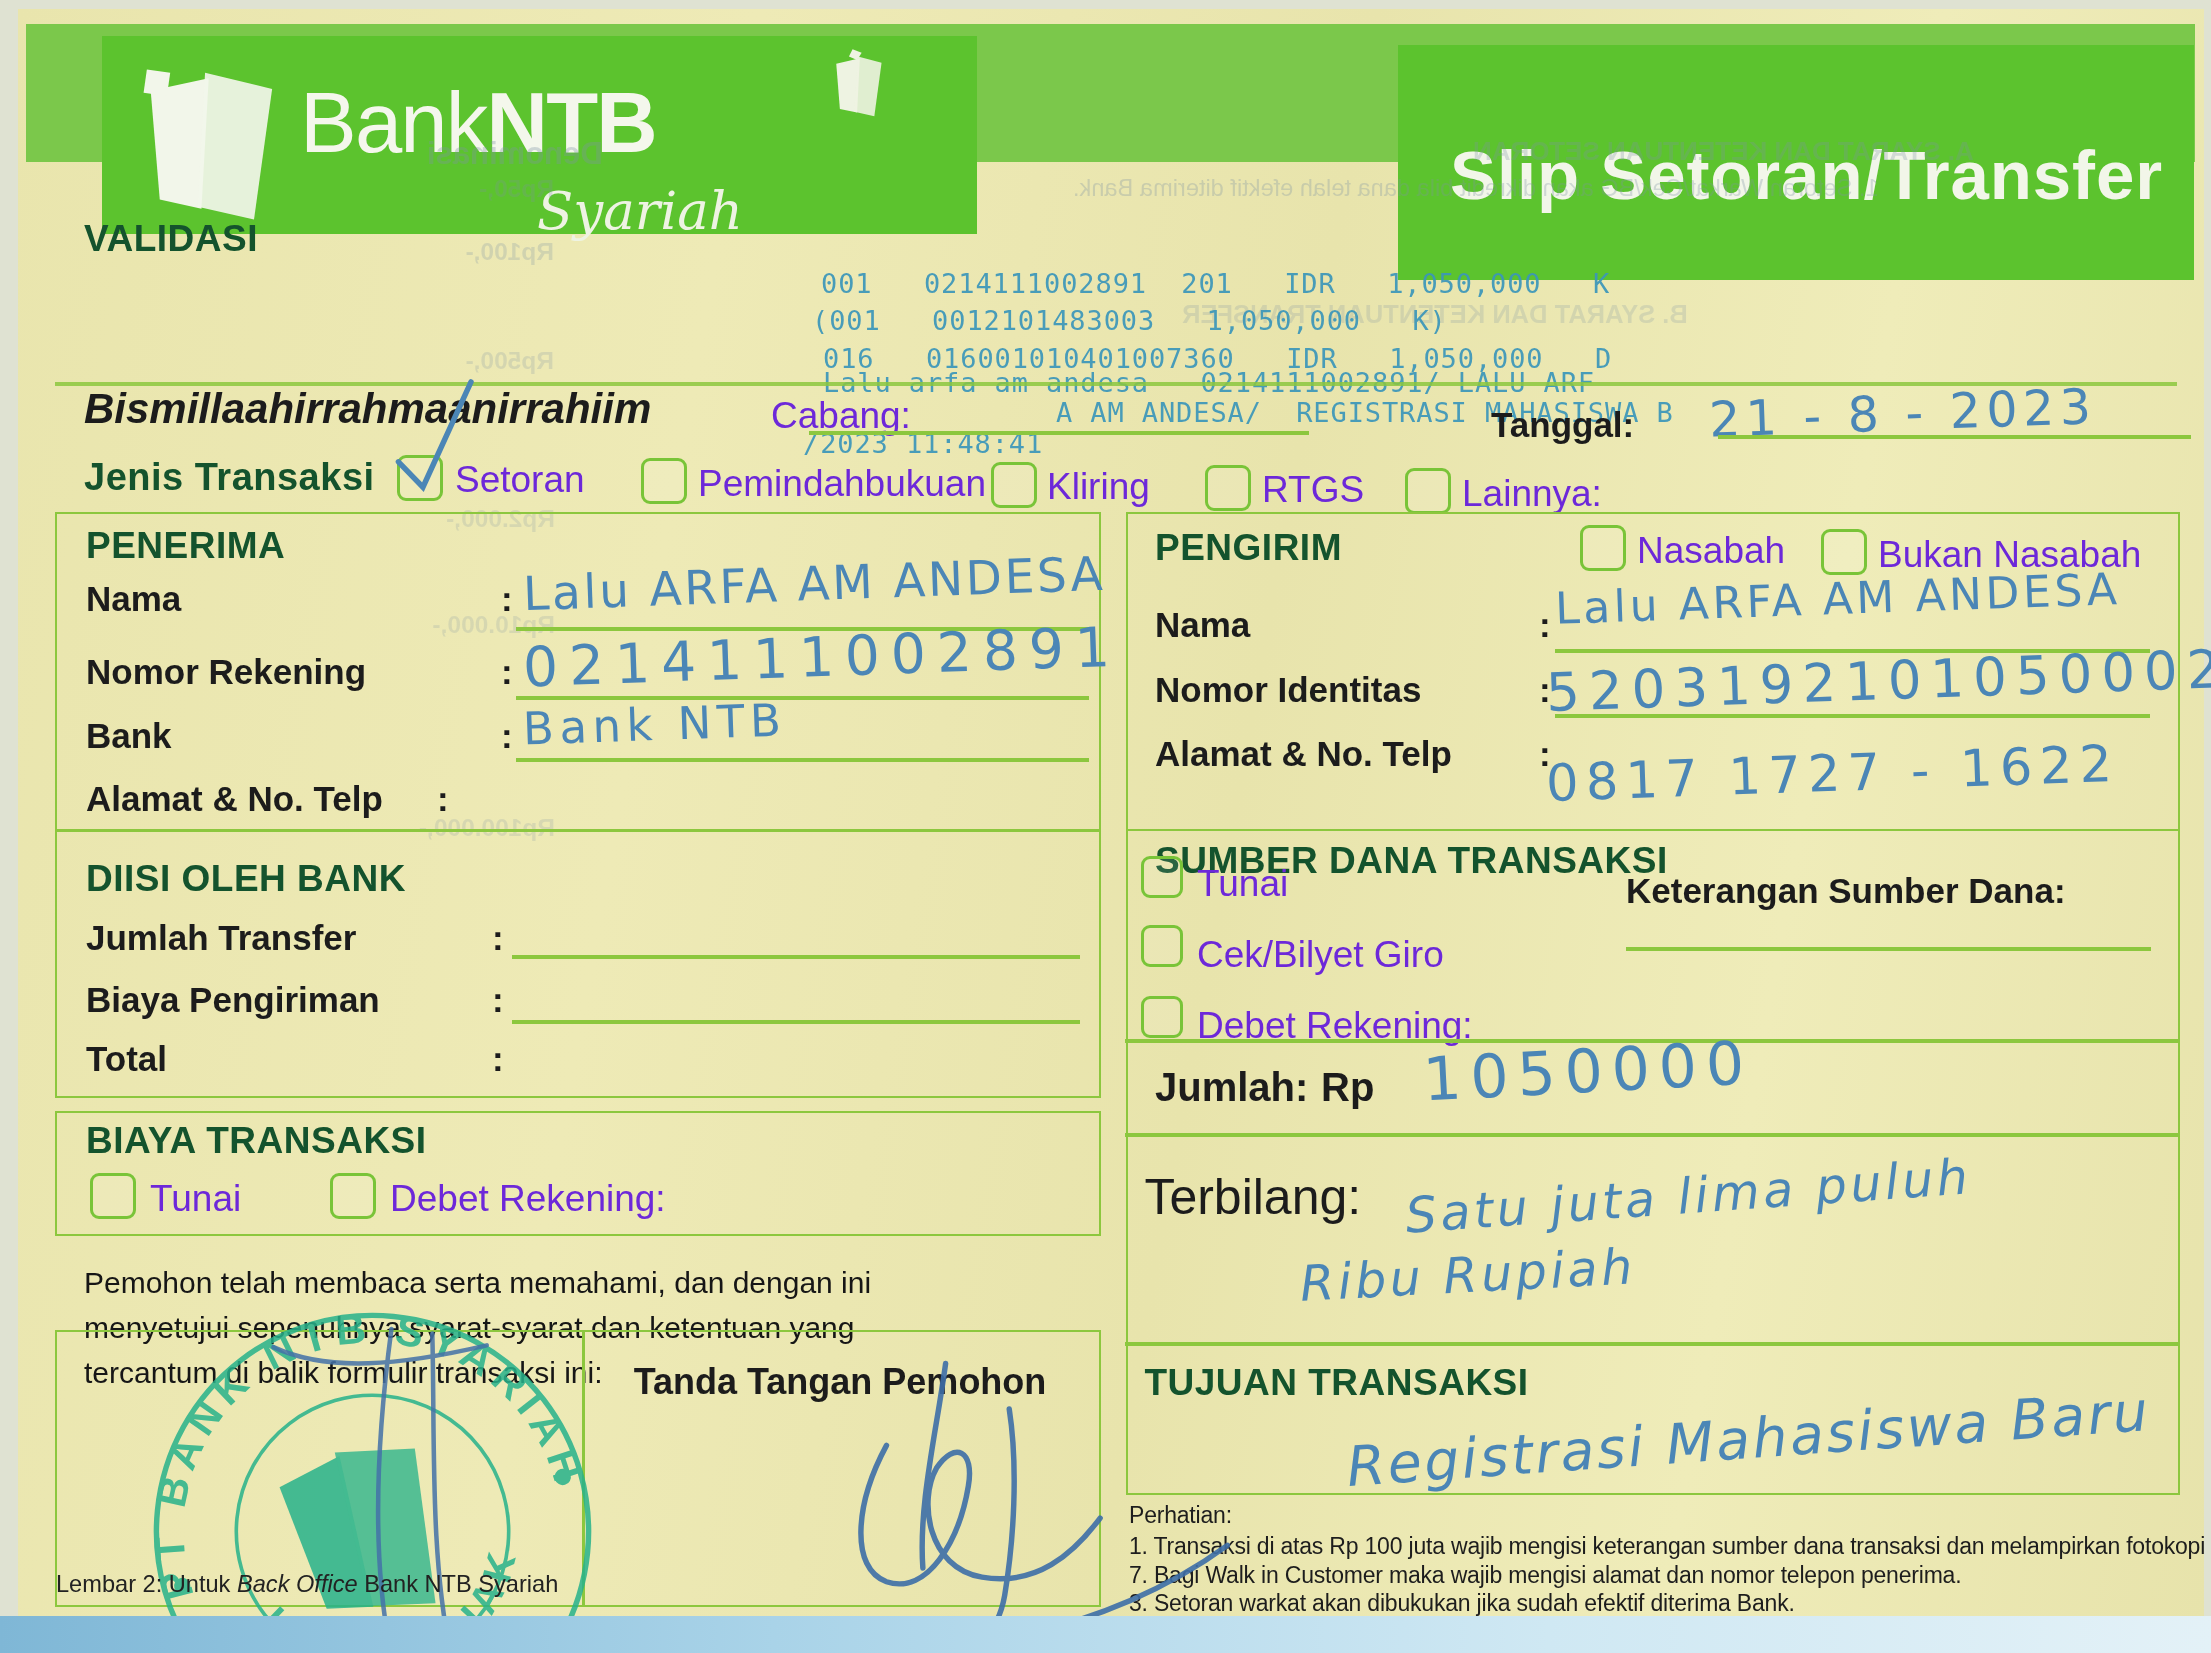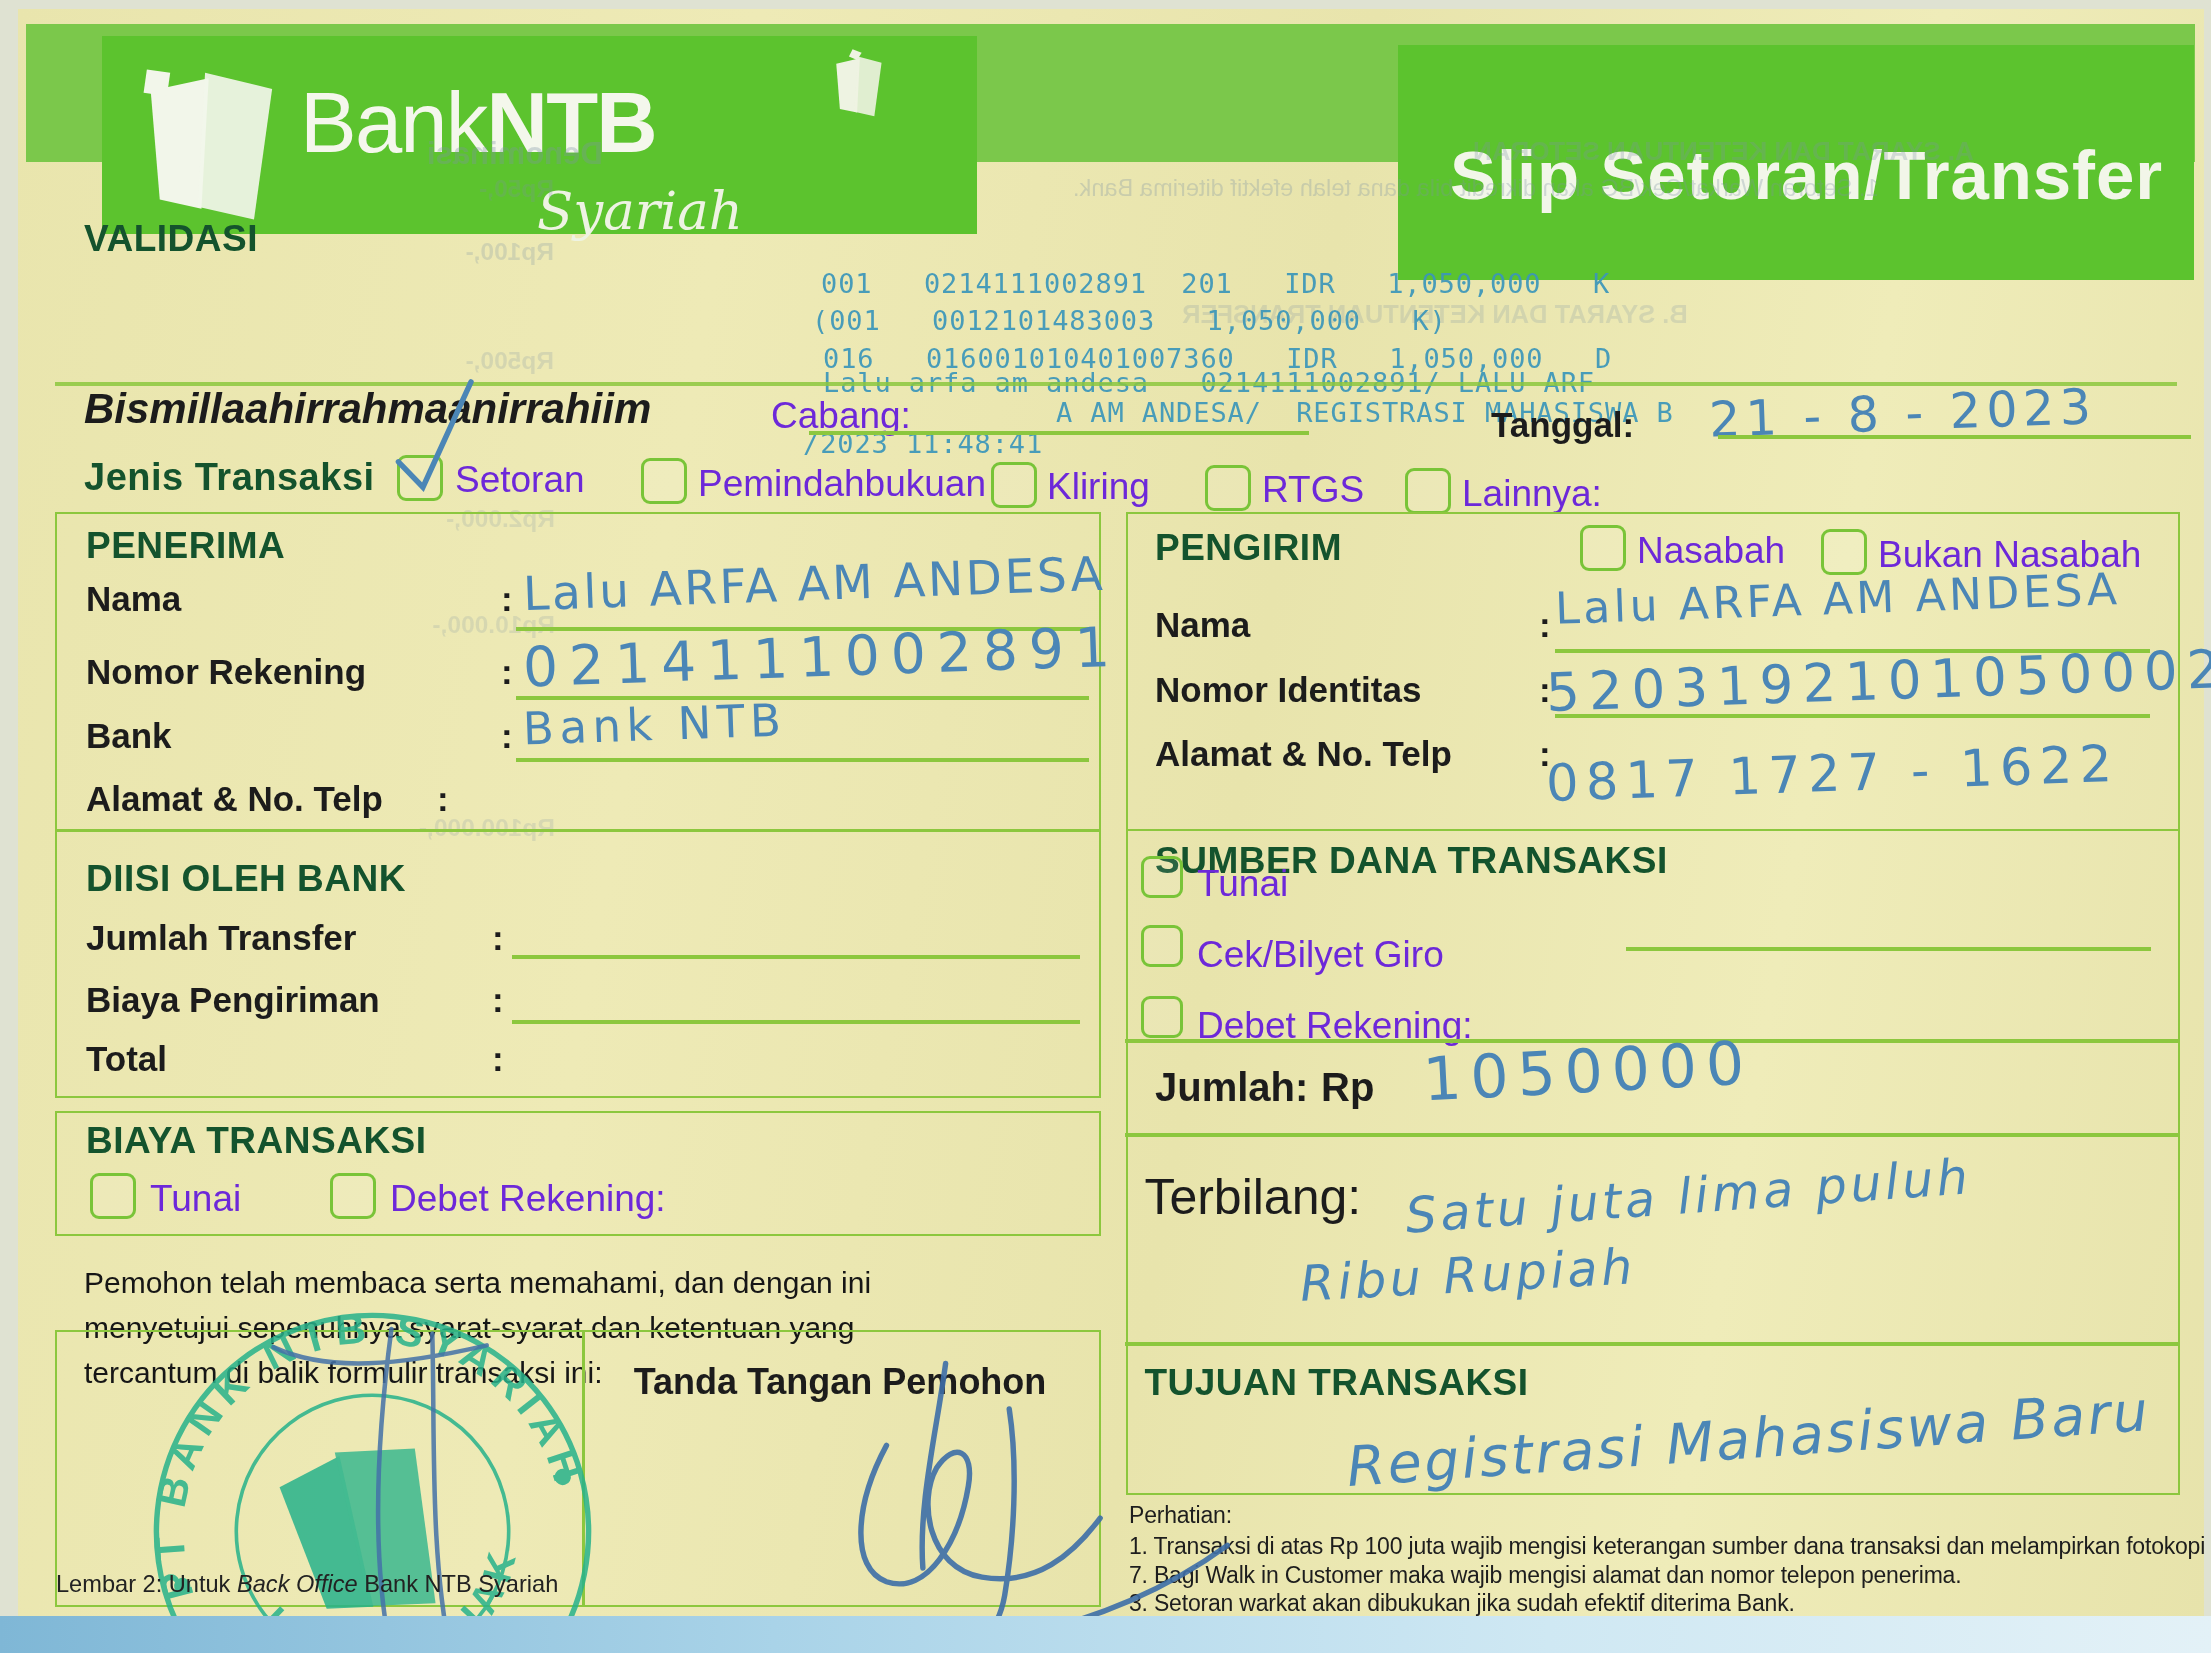--- a/index.html
+++ b/index.html
@@ -158,20 +158,21 @@
   </div>
 
   <div class="gbox" style="left:1126px;top:827px;width:1050px;height:666px;border-top:none;">
     <div class="sec" style="left:27px;top:12.7px;">SUMBER DANA TRANSAKSI</div>
     <div class="cb" style="left:12.7px;top:29px;width:36px;height:36px;"></div>
     <div class="lbl-n" style="left:69px;top:36px;">Tunai</div>
     <div class="cb" style="left:12.7px;top:98px;width:36px;height:36px;"></div>
     <div class="lbl-n" style="left:69px;top:107px;">Cek/Bilyet Giro</div>
     <div class="cb" style="left:12.7px;top:169px;width:36px;height:36px;"></div>
     <div class="lbl-n" style="left:69px;top:178px;">Debet Rekening:</div>
+    <div class="lbl" style="left:498px;top:44px;">Keterangan Sumber Dana:</div>
     <div class="gline" style="left:498px;top:120px;width:525px;"></div>
     <div class="gline" style="left:-2.7px;top:212px;width:1053px;"></div>
     <div class="lbl" style="left:27px;top:238px;font-size:40px;font-weight:bold;">Jumlah:</div>
     <div class="lbl" style="left:193px;top:238px;font-size:40px;font-weight:bold;">Rp</div>
     <div class="gline" style="left:-2.7px;top:306px;width:1053px;"></div>
     <div class="lbl" style="left:16.4px;top:341px;font-size:50px;font-weight:normal;">Terbilang:</div>
     <div class="gline" style="left:-2.7px;top:515px;width:1053px;"></div>
     <div class="sec" style="left:16.4px;top:535px;">TUJUAN TRANSAKSI</div>
   </div>
   <div class="hand" style="left:1423px;top:1036px;font-size:60px;transform:rotate(-3deg);letter-spacing:9px;">1050000</div>

